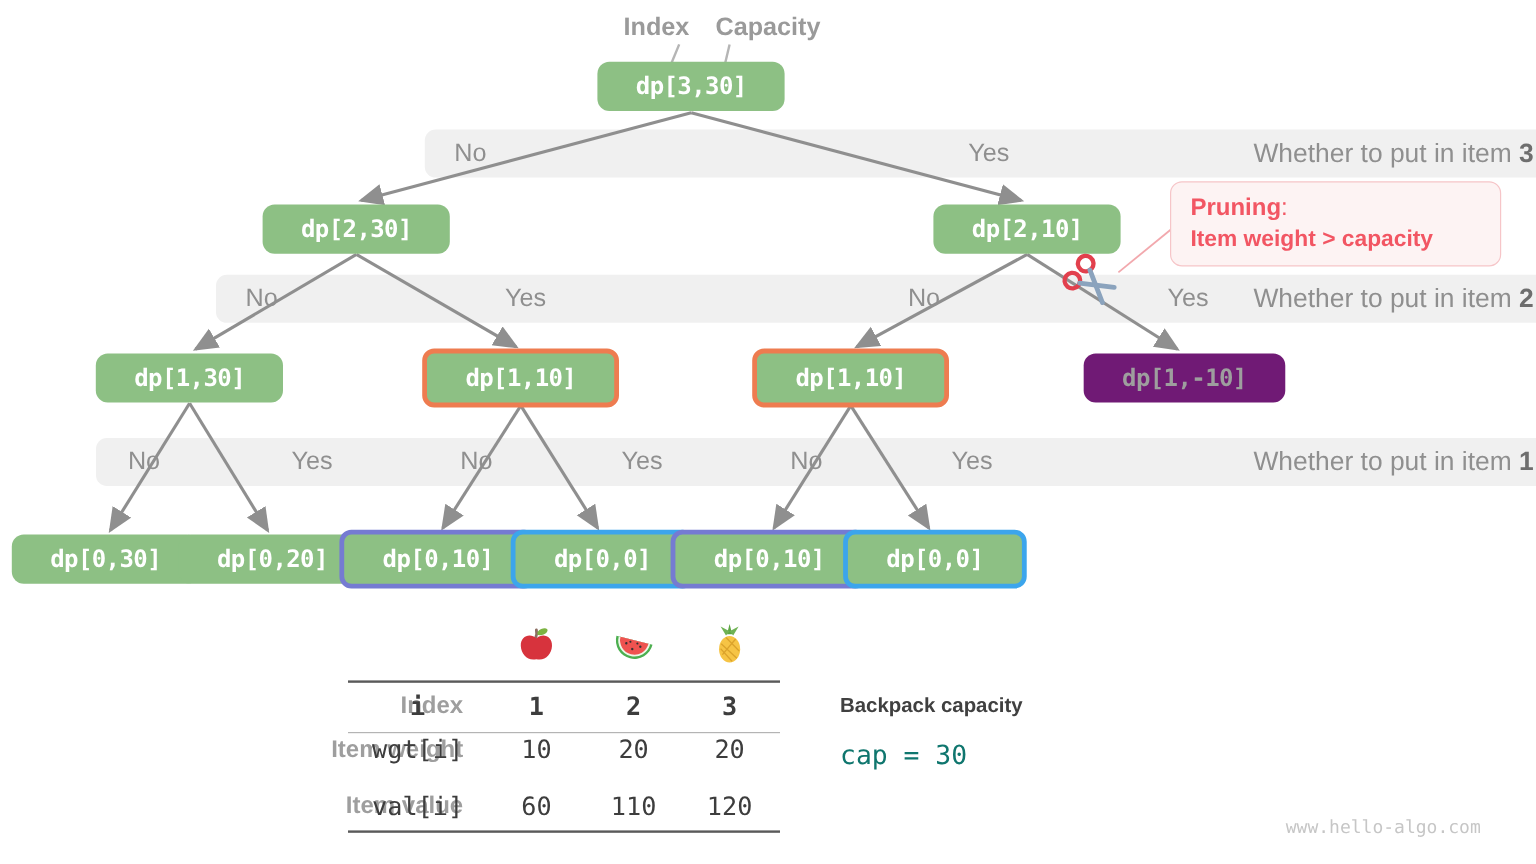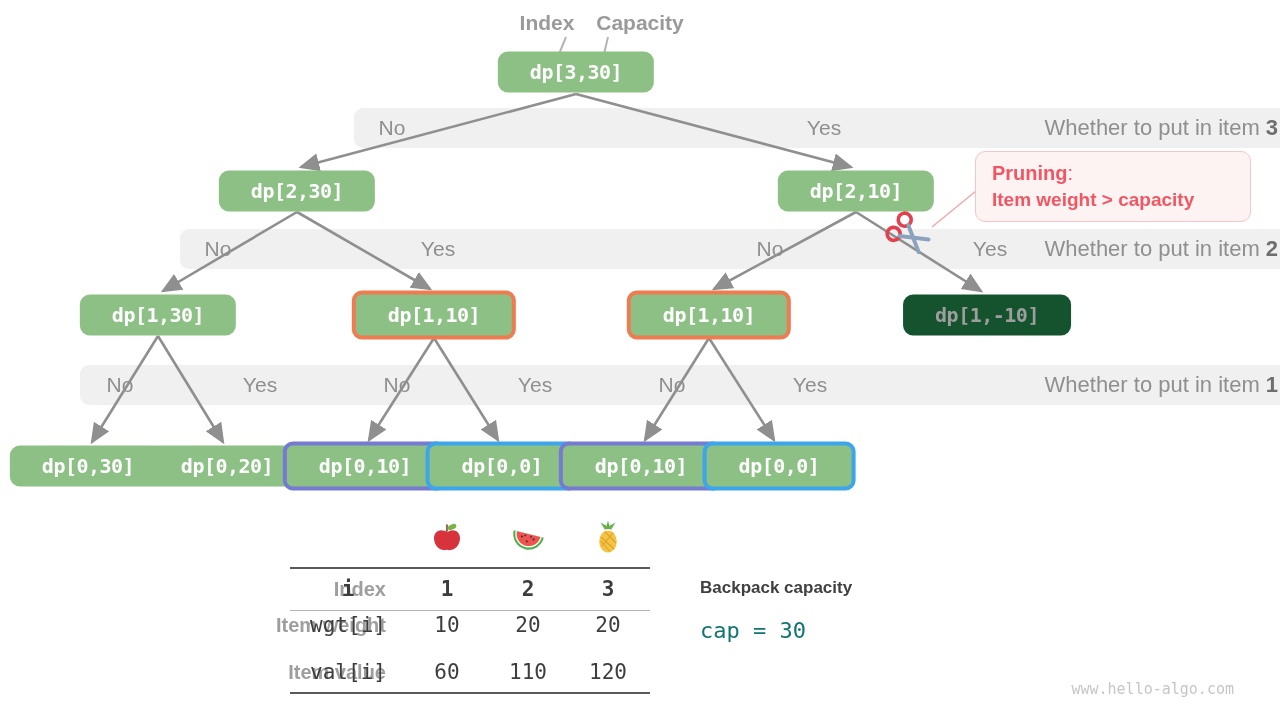--- a/index.html
+++ b/index.html
@@ -20,21 +20,21 @@
              color:#9a9a9a;white-space:nowrap;}
 
   
   .node{position:absolute;transform:translate(-50%,-50%);height:41px;line-height:41px;
         padding:0 32px;border-radius:10px;background:var(--node-green);color:#ffffff;
         font-family:"DejaVu Sans Mono",monospace;font-weight:bold;font-size:20px;
         letter-spacing:-0.5px;white-space:nowrap;z-index:3;}
   .node.b-orange{border:4px solid var(--highlight-orange);}
   .node.b-purple{border:4px solid var(--highlight-purple);}
   .node.b-blue{border:4px solid var(--highlight-blue);}
-  .node.gray{background:#14532d;color:#9e9e9e;font-weight:bold;}
+  .node.gray{background:#701a75;color:#9e9e9e;font-weight:bold;}
 
   
   .pruning{position:absolute;left:975px;top:151px;width:276px;height:71px;z-index:4;
            background:#fdf3f3;border:1.5px solid #f6c5c8;border-radius:10px;
            padding:8px 16px;box-sizing:border-box;}
   .pruning .line1{font-size:20px;font-weight:bold;color:var(--pruning-red);line-height:26px;}
   .pruning .line1 .colon{font-weight:normal;}
   .pruning .line2{font-size:19px;color:var(--pruning-red);line-height:27px;font-weight:bold;}
 
   .scissors{position:absolute;z-index:5;}

